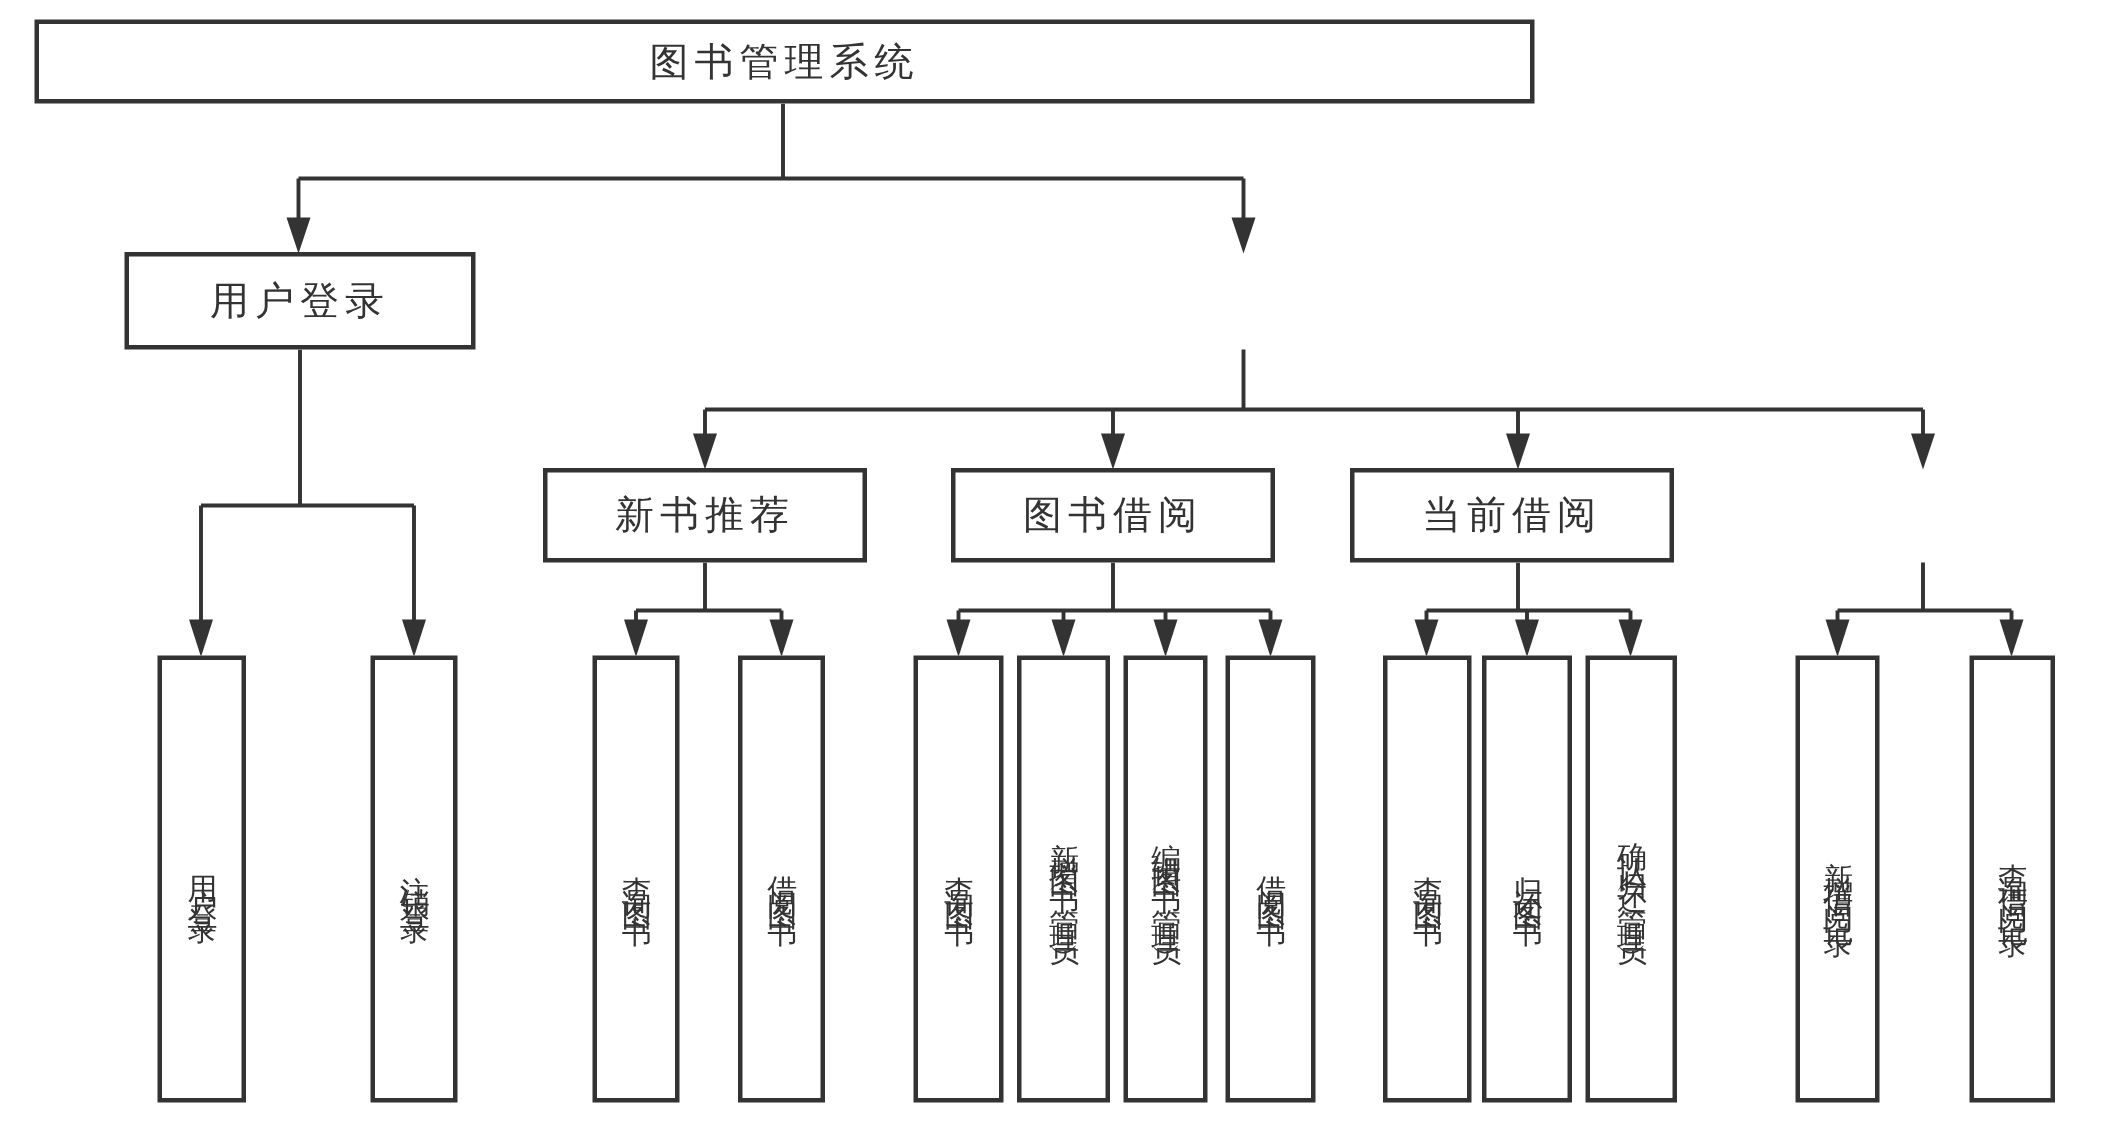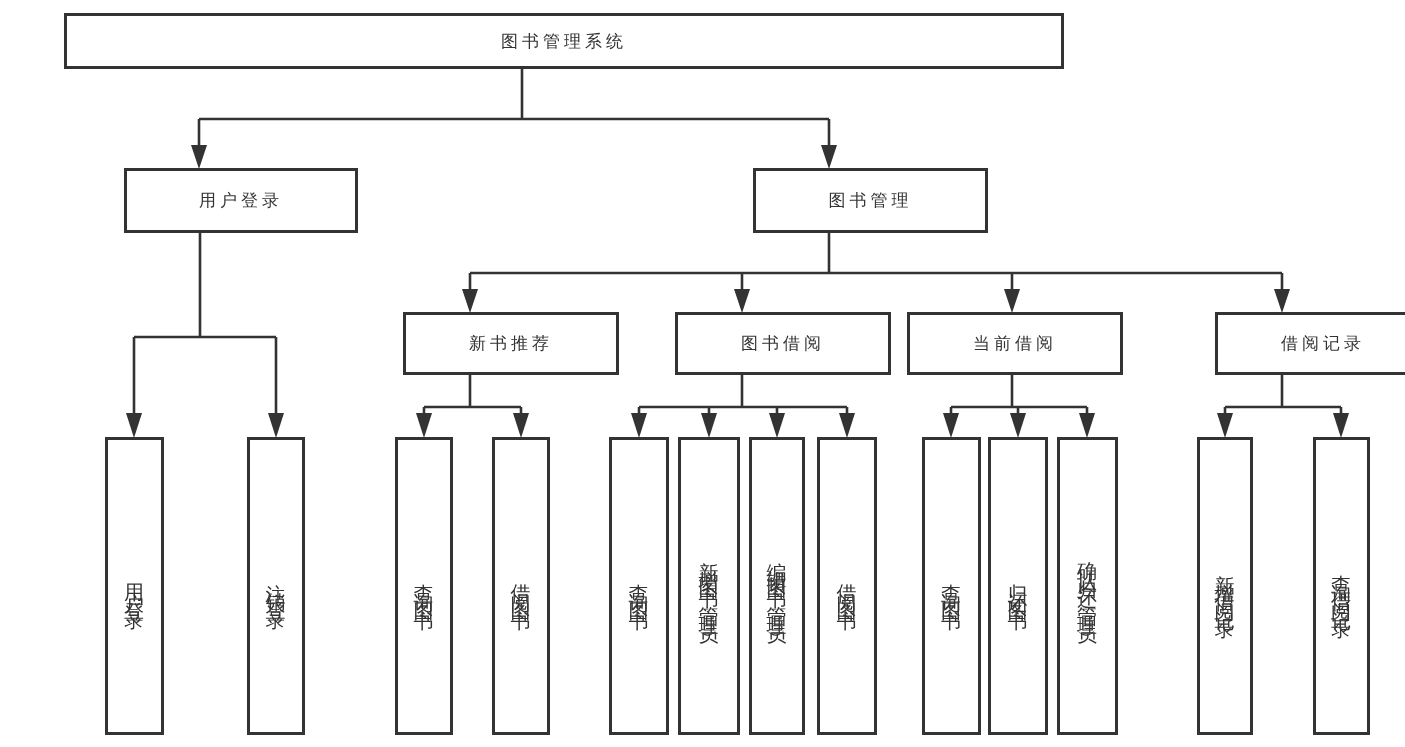--- a/index.html
+++ b/index.html
@@ -13,21 +13,21 @@
   .edges{position:absolute;left:0;top:0;width:1405px;height:747px;}
   .edges path{stroke:var(--line,#333333);stroke-width:2.6;fill:none;}
   .edges polygon{fill:var(--line,#333333);stroke:none;}
   .box{
     position:absolute;box-sizing:border-box;
     background:#ffffff;
     border:3px solid var(--border,#333333);
     display:flex;align-items:center;justify-content:center;
     color:var(--text,#333333);
   }
-  .hbox{font-size:17px;letter-spacing:4px;white-space:nowrap;margin-left:41px;}
+  .hbox{font-size:26px;letter-spacing:4px;white-space:nowrap;}
   .leaf{top:437px;height:298px;}
   .leaf .vtext{
     writing-mode:vertical-rl;
     font-size:20px;
     letter-spacing:9px;
     line-height:1.1;
     white-space:nowrap;
   }
   .watermark{
     position:absolute;right:8px;bottom:4px;
@@ -91,35 +91,29 @@
     </g>
   </svg>
 
   <div class="box hbox" style="left:23px;top:13px;width:1000px;height:56px">
     <span>图书管理系统</span>
   </div>
 
   <div class="box hbox" style="left:83px;top:168px;width:234px;height:65px">
     <span>用户登录</span>
   </div>
-  <div class="box hbox" style="left:712px;top:168px;width:235px;height:65px">
-    <span>图书管理</span>
-  </div>
 
   <div class="box hbox" style="left:634px;top:312px;width:216px;height:63px">
     <span>图书借阅</span>
   </div>
   <div class="box hbox" style="left:362px;top:312px;width:216px;height:63px">
     <span>新书推荐</span>
   </div>
-  <div class="box hbox" style="left:866px;top:312px;width:216px;height:63px">
+  <div class="box hbox" style="left:900px;top:312px;width:216px;height:63px">
     <span>当前借阅</span>
-  </div>
-  <div class="box hbox" style="left:1174px;top:312px;width:216px;height:63px">
-    <span>借阅记录</span>
   </div>
 
   <div class="box leaf" style="left:105px;width:59px">
     <span class="vtext">用户登录</span>
   </div>
   <div class="box leaf" style="left:247px;width:58px">
     <span class="vtext">注销登录</span>
   </div>
 
   <div class="box leaf" style="left:395px;width:58px">

